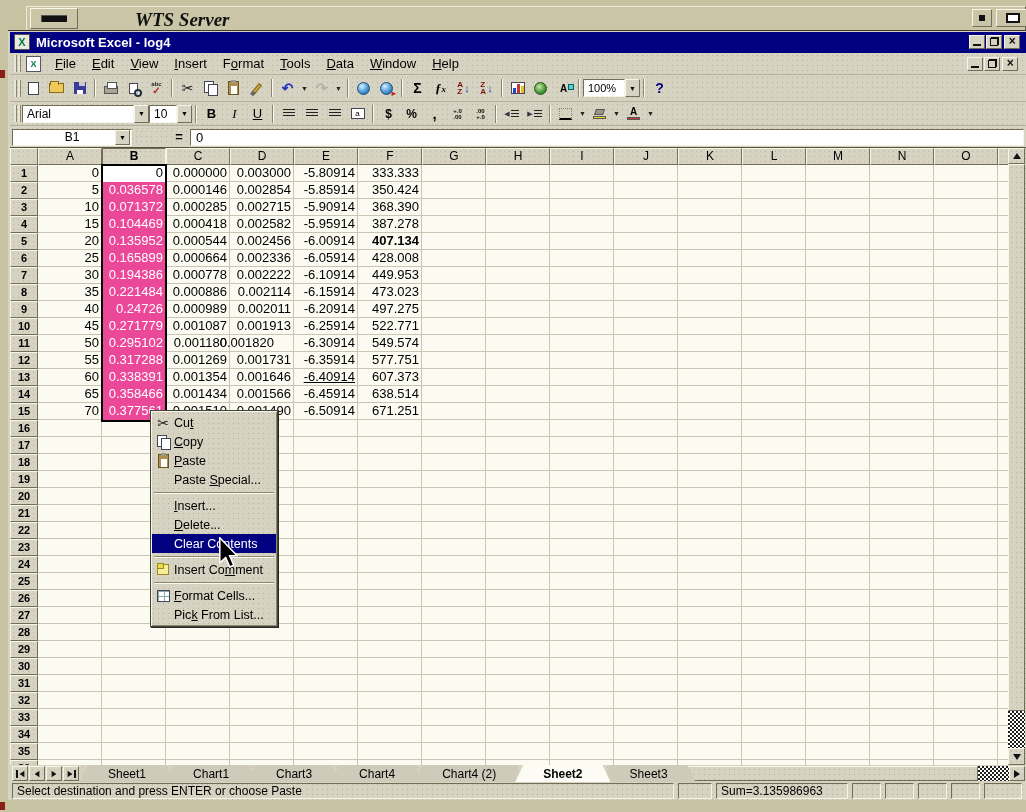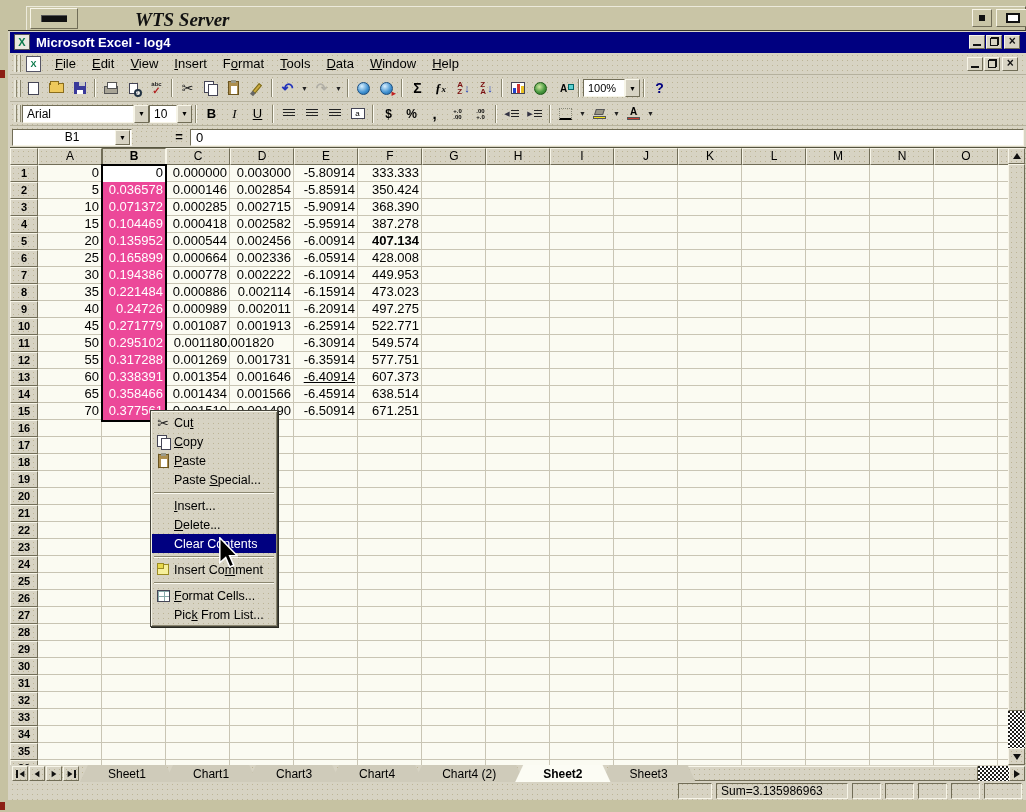--- a/index.html
+++ b/index.html
@@ -767,20 +767,21 @@
         <i class="tri-l"></i>
       </div>
     <div class="abs hscroll-thumb gray raised"></div>
     <div class="abs hscroll-check checker"></div>
     <div class="abs hscroll-rarr gray raised sbtn">
         <i class="tri-r"></i>
       </div>
   </div>
 
   <div class="abs statusbar gray">
+    <div class="spanel sp-msg sunken">Select destination and press ENTER or choose Paste</div>
     <div class="spanel sp-2 sunken"></div>
     <div class="spanel sp-sum sunken">Sum=3.135986963</div>
     <div class="spanel sp-4 sunken"></div>
     <div class="spanel sp-5 sunken"></div>
     <div class="spanel sp-6 sunken"></div>
     <div class="spanel sp-7 sunken"></div>
     <div class="spanel sp-8 sunken"></div>
   </div>
 
 </div>

